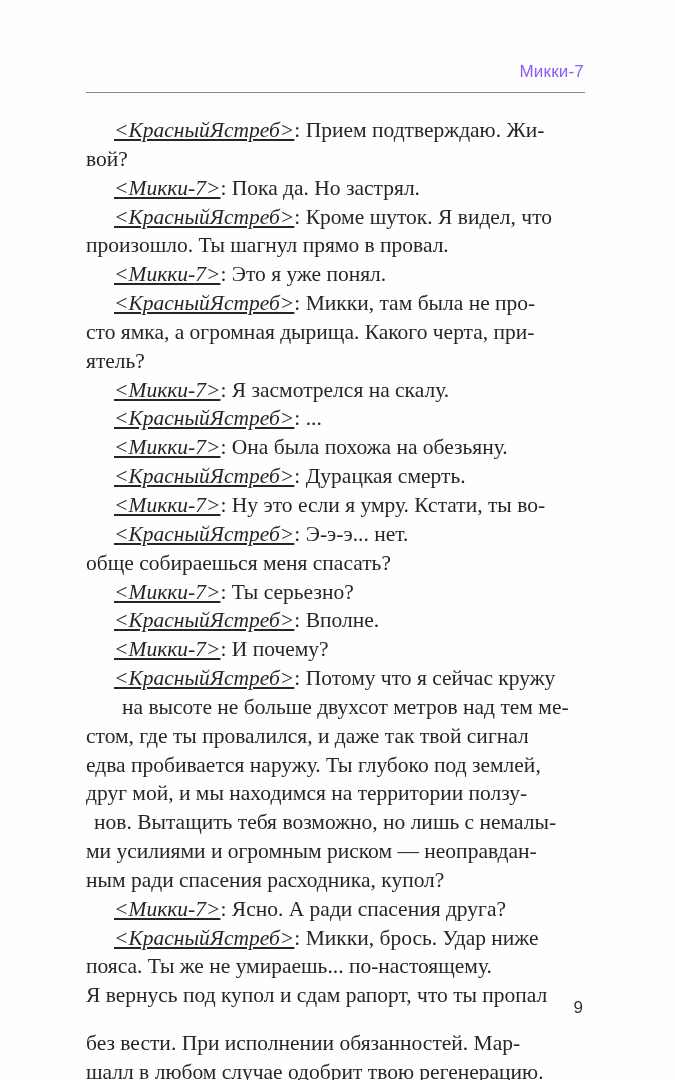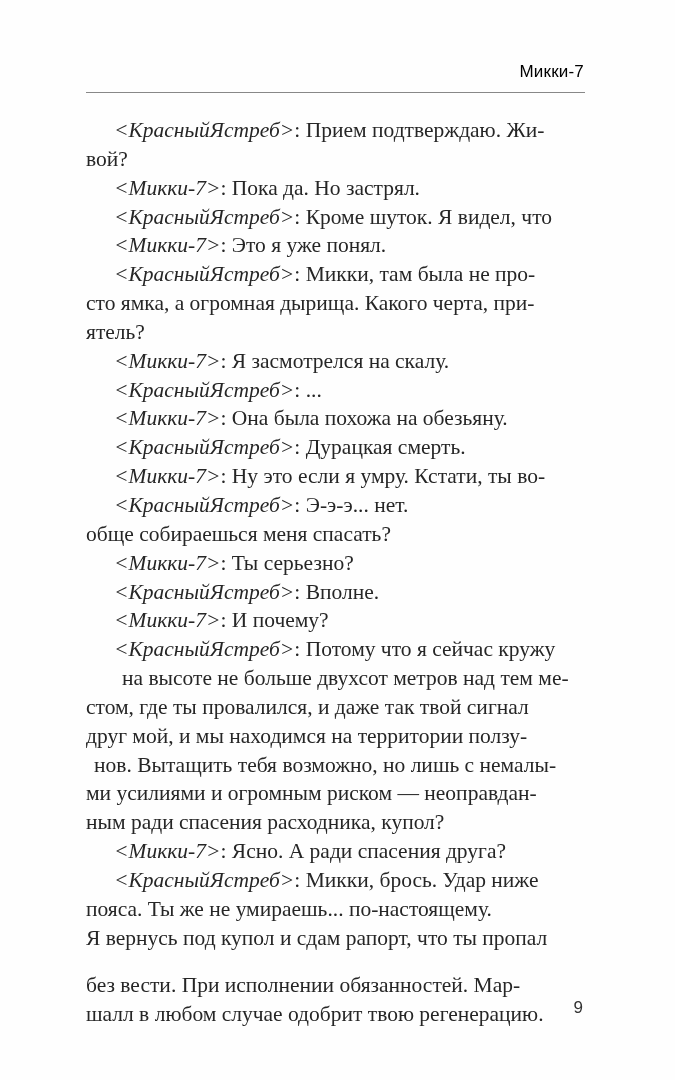--- a/index.html
+++ b/index.html
@@ -1,67 +1,69 @@
 <!DOCTYPE html>
 <html><head>
 <meta charset="utf-8">
 <style>
   html, body { margin: 0; padding: 0; background: #ffffff; }
   body { width: 675px; height: 1080px; position: relative; overflow: hidden; color: #222; }
   .page { position: absolute; left: 0; top: 0; width: 675px; height: 1080px; background: #fefefe; }
   .running-head {
     position: absolute; right: 91px; top: 62px;
     font-family: "Liberation Sans", "DejaVu Sans", sans-serif;
-    font-size: 17px; color: #000000; letter-spacing: 0.2px;
+    font-size: 17px; color: #8b5cf6; letter-spacing: 0.2px;
   }
   .rule { position: absolute; left: 86px; width: 499px; top: 92px; height: 1px; background: #888; }
   .body-text {
     position: absolute; left: 86px; top: 116px; width: 498px;
     font-family: "Liberation Serif", "DejaVu Serif", serif;
     font-size: 21.5px; line-height: 28.85px; color: #262626;
   }
   .line { display: block; white-space: nowrap; height: 28.85px; text-align: justify; text-align-last: justify; }
   .line.last { text-align-last: left; }
   .line.indent { padding-left: 28px; }
-  .speaker { font-style: italic; }
+  .speaker { font-style: italic; text-decoration: underline; }
   .folio {
     position: absolute; right: 92px; top: 998px;
     font-family: "Liberation Sans", "DejaVu Sans", sans-serif;
     font-size: 17px; color: #333;
   }
 </style>
 </head>
 <body>
 
 <div class="page">
   <div class="running-head">Микки-7</div>
   <div class="rule"></div>
 
   <div class="body-text" id="body-text">
       <span class="line indent" style="text-align: left; text-align-last: left;"><span class="speaker">&lt;КрасныйЯстреб&gt;</span><span>: Прием подтверждаю. Жи-</span></span>
       <span class="line last"><span>вой?</span></span>
       <span class="line indent last"><span class="speaker">&lt;Микки-7&gt;</span><span>: Пока да. Но застрял.</span></span>
       <span class="line indent" style="text-align: left; text-align-last: left;"><span class="speaker">&lt;КрасныйЯстреб&gt;</span><span>: Кроме шуток. Я видел, что</span></span>
+      <span class="line last"><span>произошло. Ты шагнул прямо в провал.</span></span>
       <span class="line indent last"><span class="speaker">&lt;Микки-7&gt;</span><span>: Это я уже понял.</span></span>
       <span class="line indent" style="text-align: left; text-align-last: left;"><span class="speaker">&lt;КрасныйЯстреб&gt;</span><span>: Микки, там была не про-</span></span>
       <span class="line" style="text-align: left; text-align-last: left;"><span>сто ямка, а огромная дырища. Какого черта, при-</span></span>
       <span class="line last"><span>ятель?</span></span>
       <span class="line indent last"><span class="speaker">&lt;Микки-7&gt;</span><span>: Я засмотрелся на скалу.</span></span>
       <span class="line indent last"><span class="speaker">&lt;КрасныйЯстреб&gt;</span><span>: ...</span></span>
       <span class="line indent last"><span class="speaker">&lt;Микки-7&gt;</span><span>: Она была похожа на обезьяну.</span></span>
       <span class="line indent last"><span class="speaker">&lt;КрасныйЯстреб&gt;</span><span>: Дурацкая смерть.</span></span>
       <span class="line indent" style="text-align: left; text-align-last: left;"><span class="speaker">&lt;Микки-7&gt;</span><span>: Ну это если я умру. Кстати, ты во-</span></span>
       <span class="line indent last"><span class="speaker">&lt;КрасныйЯстреб&gt;</span><span>: Э-э-э... нет.</span></span>
       <span class="line last"><span>обще собираешься меня спасать?</span></span>
       <span class="line indent last"><span class="speaker">&lt;Микки-7&gt;</span><span>: Ты серьезно?</span></span>
       <span class="line indent last"><span class="speaker">&lt;КрасныйЯстреб&gt;</span><span>: Вполне.</span></span>
       <span class="line indent last"><span class="speaker">&lt;Микки-7&gt;</span><span>: И почему?</span></span>
       <span class="line indent" style="text-align: left; text-align-last: left;"><span class="speaker">&lt;КрасныйЯстреб&gt;</span><span>: Потому что я сейчас кружу</span></span>
       <span class="line" style="text-align: right; text-align-last: left; margin-left: 36px;"><span>на высоте не больше двухсот метров над тем ме-</span></span>
       <span class="line" style="text-align: left; text-align-last: left;"><span>стом, где ты провалился, и даже так твой сигнал</span></span>
+      <span class="line" style="text-align: left; text-align-last: left;"><span>едва пробивается наружу. Ты глубоко под землей,</span></span>
       <span class="line" style="text-align: left; text-align-last: left;"><span>друг мой, и мы находимся на территории ползу-</span></span>
       <span class="line" style="text-align: left; text-align-last: left; margin-left: 8px;"><span>нов. Вытащить тебя возможно, но лишь с немалы-</span></span>
       <span class="line" style="text-align: left; text-align-last: left;"><span>ми усилиями и огромным риском — неоправдан-</span></span>
       <span class="line last"><span>ным ради спасения расходника, купол?</span></span>
       <span class="line indent last"><span class="speaker">&lt;Микки-7&gt;</span><span>: Ясно. А ради спасения друга?</span></span>
       <span class="line indent" style="text-align: right; text-align-last: left;"><span class="speaker">&lt;КрасныйЯстреб&gt;</span><span>: Микки, брось. Удар ниже</span></span>
       <span class="line" style="text-align: left; text-align-last: left;"><span>пояса. Ты же не умираешь... по-настоящему.</span></span>
       <span class="line" style="text-align: left; text-align-last: left;"><span>Я вернусь под купол и сдам рапорт, что ты пропал</span></span>
       <span class="line" style="text-align: left; text-align-last: left; margin-top: 19px;"><span>без вести. При исполнении обязанностей. Мар-</span></span>
       <span class="line" style="text-align: left; text-align-last: left;"><span>шалл в любом случае одобрит твою регенерацию.</span></span>

